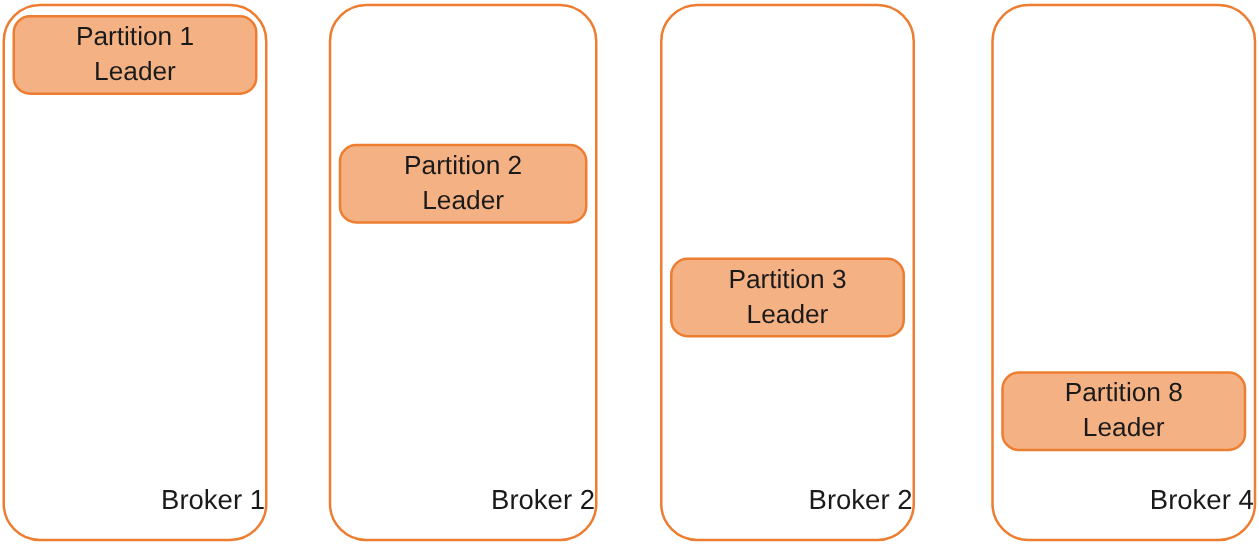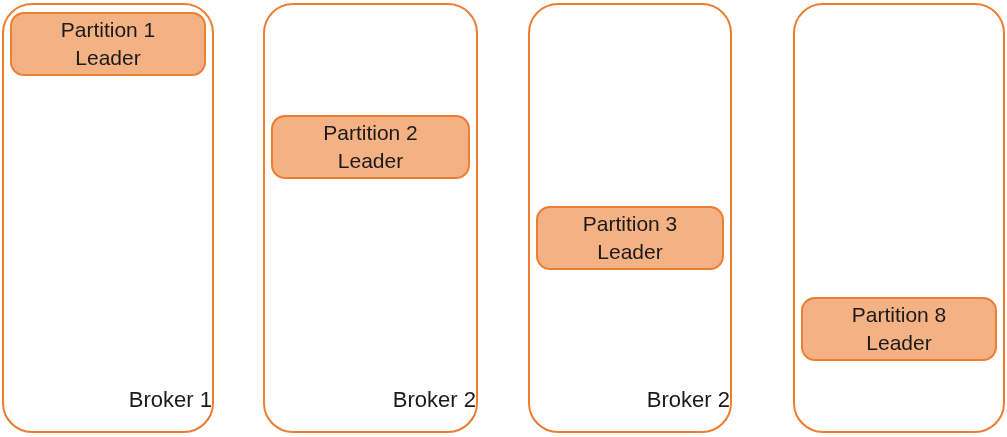--- a/index.html
+++ b/index.html
@@ -81,15 +81,16 @@
 
   <div class="broker">
     <div class="partition">Partition 3
 Leader</div>
     <div class="broker-label">Broker 2</div>
   </div>
 
   <div class="broker">
     <div class="partition">Partition 8
 Leader</div>
+    <div class="broker-label">Broker 4</div>
   </div>
 
 </div>
 
 </body></html>

